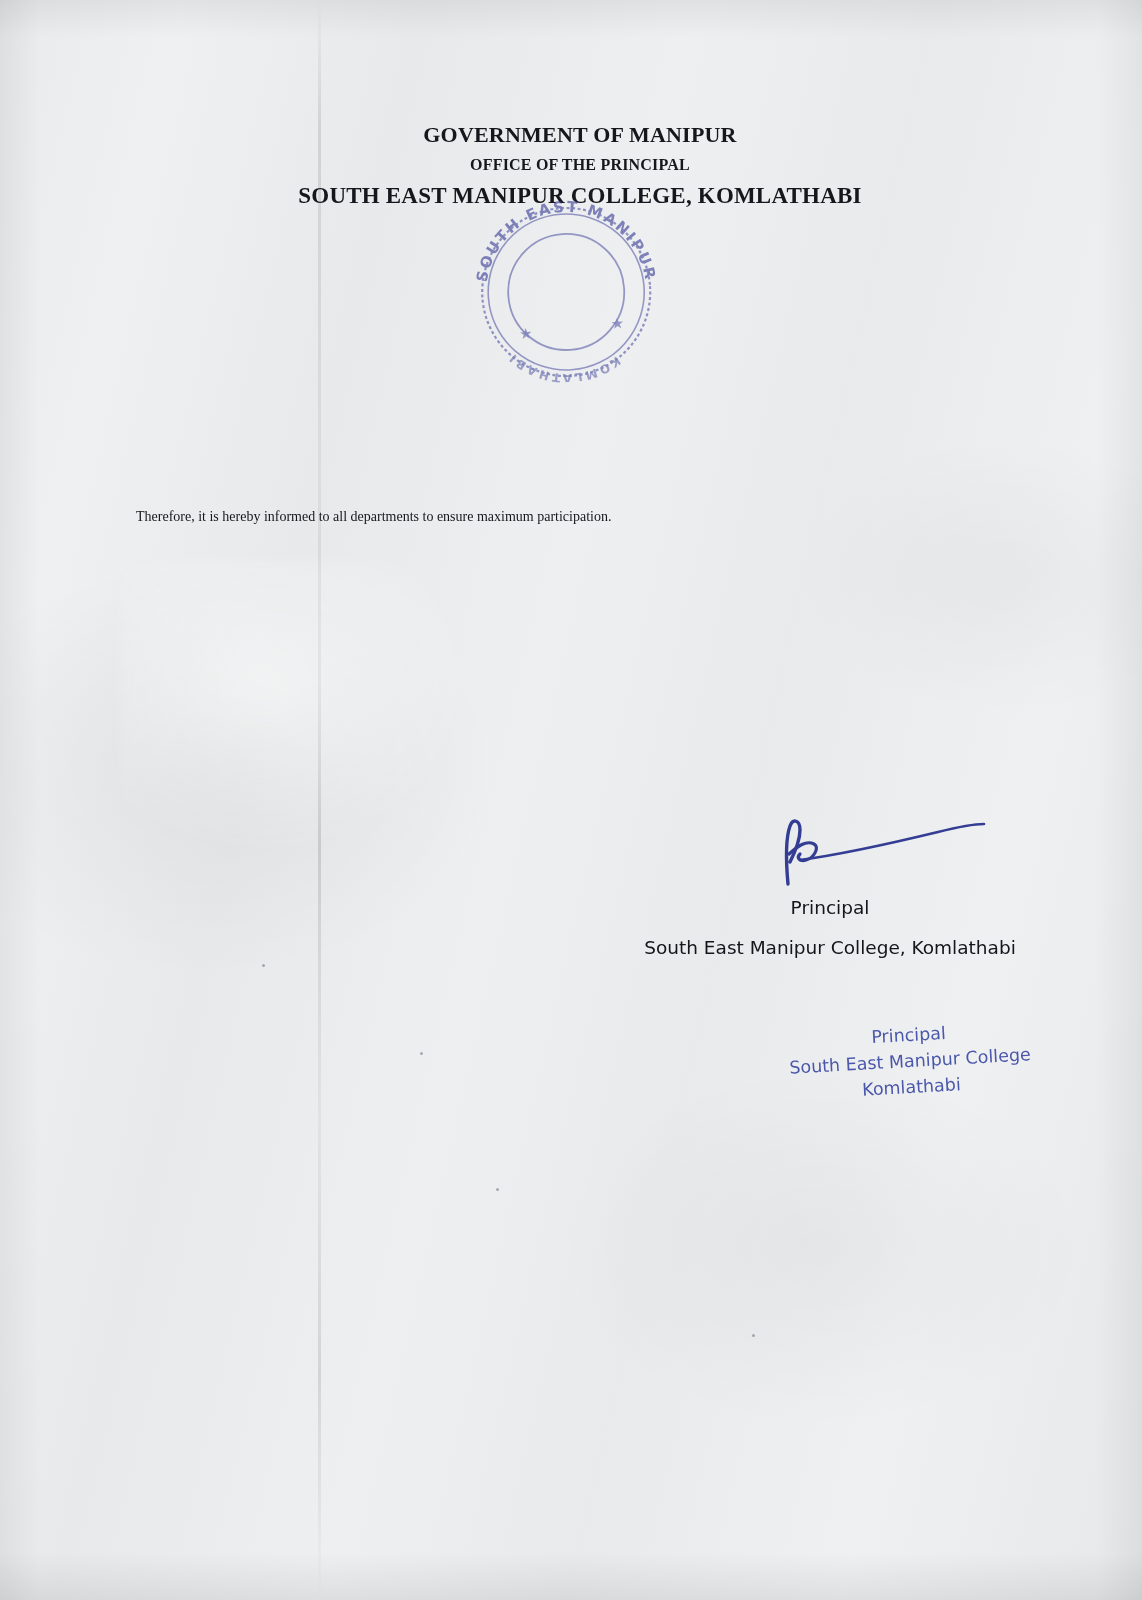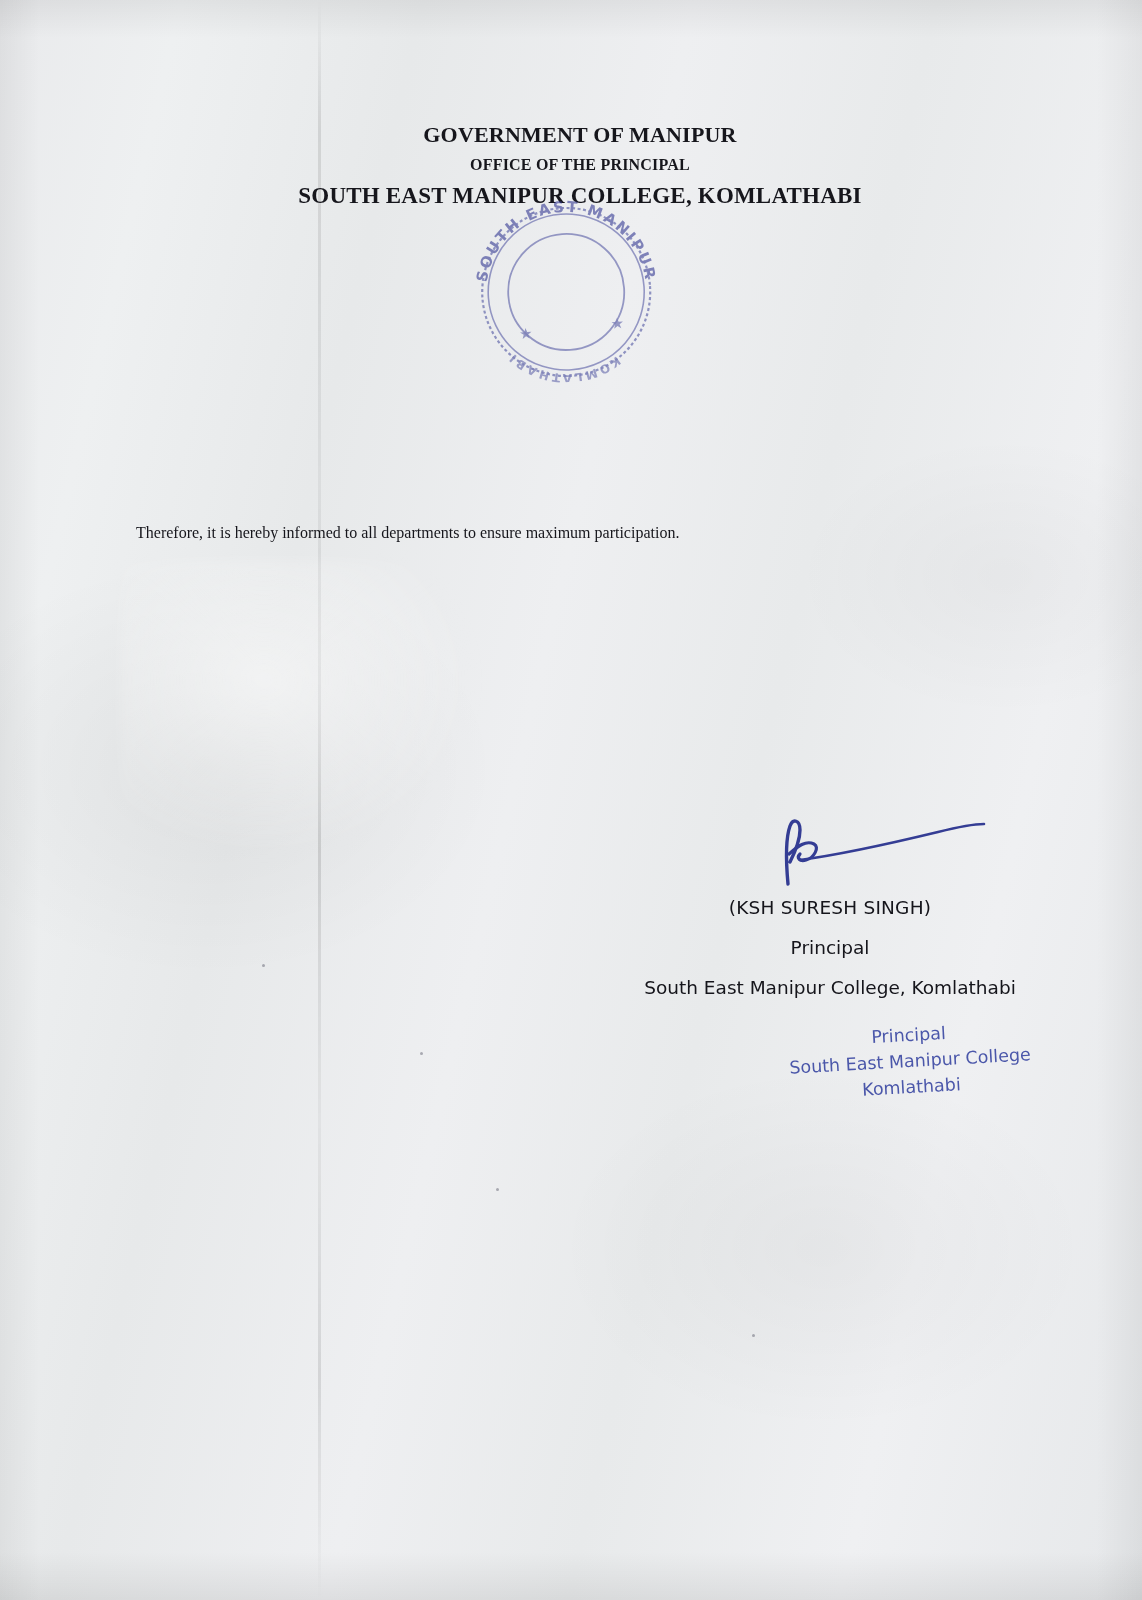--- a/index.html
+++ b/index.html
@@ -90,22 +90,22 @@
     width: 906px;
     top: 388px;
     font-size: 20.5px;
     line-height: 41px;
     text-align: justify;
   }
   .para2 {
     position: absolute;
     left: 136px;
     width: 906px;
-    top: 512px;
-    font-size: 16px;
+    top: 496px;
+    font-size: 14px;
     line-height: 41px;
   }
   sup { font-size: 0.62em; vertical-align: super; }
 
   
   .sig-ink {
     position: absolute;
     left: 770px;
     top: 810px;
     width: 230px;
@@ -188,21 +188,20 @@
 
   <div class="sig-ink">
     <svg width="230" height="80" viewBox="0 0 230 80" aria-hidden="true">
       <path d="M18,74 C16,52 15,30 20,16 C23,8 30,10 30,20 C30,32 24,44 20,52" fill="none" stroke="#2b3490" stroke-width="3.4" stroke-linecap="round"></path>
       <path d="M19,44 C28,36 36,30 44,34 C50,37 44,48 36,50 C30,52 26,48 30,44" fill="none" stroke="#2b3490" stroke-width="3.2" stroke-linecap="round"></path>
       <path d="M30,50 C60,46 110,36 168,22 C188,17 204,14 214,14" fill="none" stroke="#2b3490" stroke-width="2.6" stroke-linecap="round"></path>
     </svg>
   </div>
 
   <div class="sign-block">
-    <div class="nm">(KSH SURESH SINGH)</div>
     <div>Principal</div>
     <div>South East Manipur College, Komlathabi</div>
   </div>
 
   <div class="stamp-text">
     <div>Principal</div>
     <div class="l2">South East Manipur College</div>
     <div>Komlathabi</div>
   </div>
 

